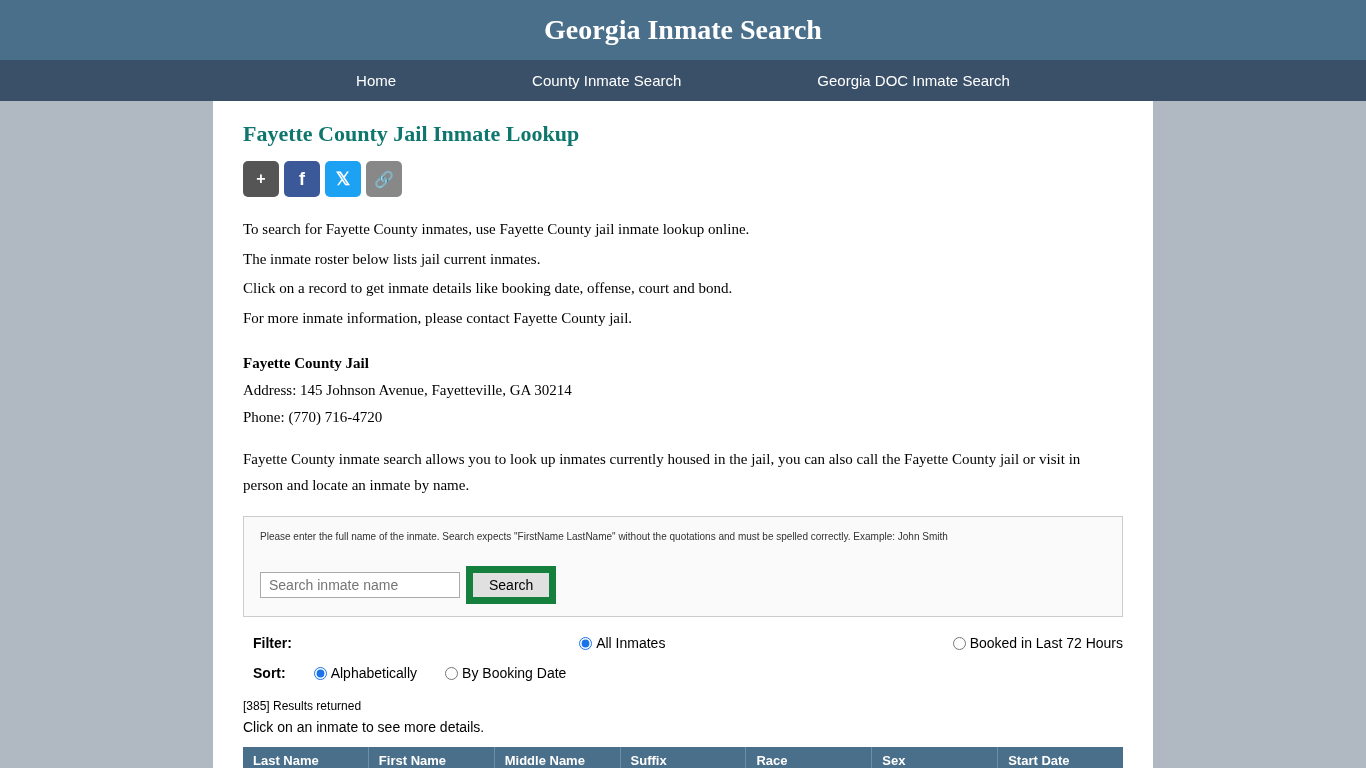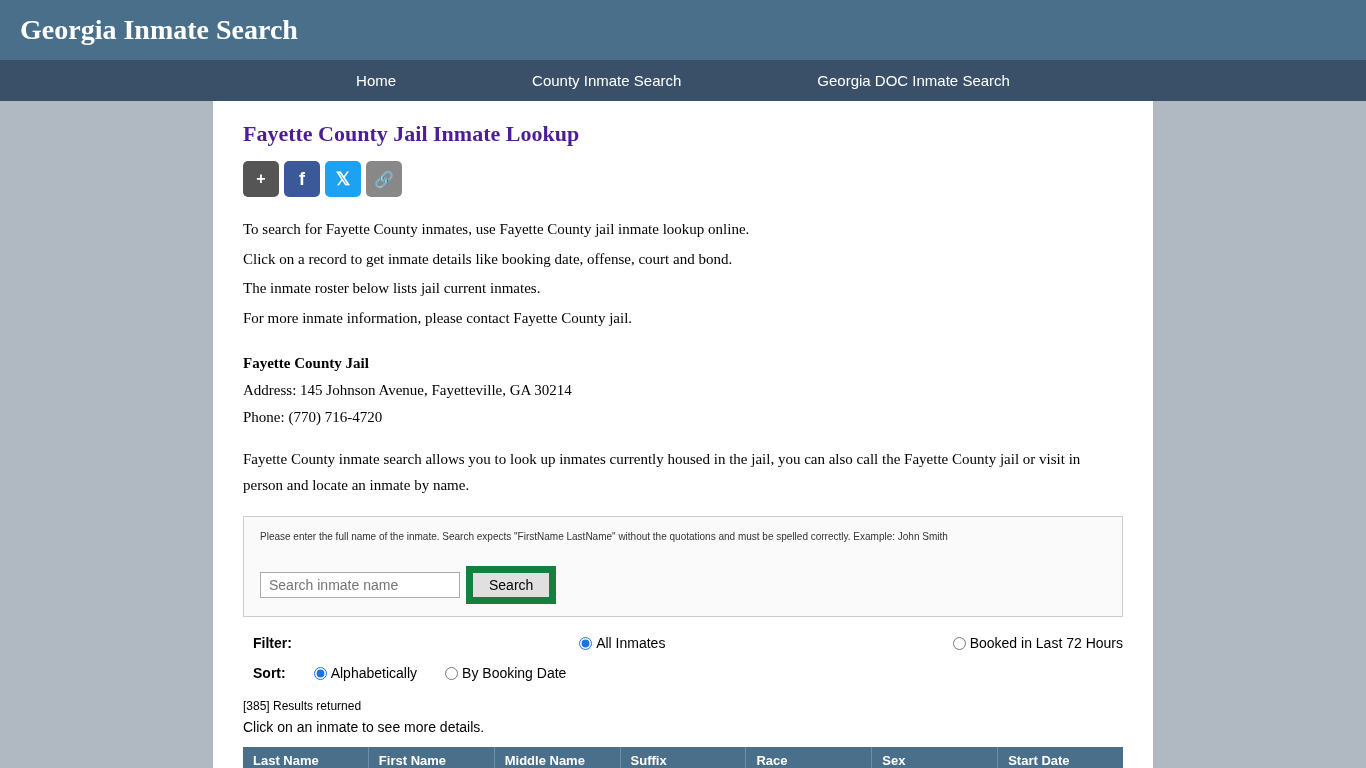--- a/index.html
+++ b/index.html
@@ -10,21 +10,21 @@
 
     body {
       font-family: Georgia, 'Times New Roman', Times, serif;
       font-size: 15px;
       background-color: #b0b8c1;
       color: #000;
     }
 
     #header {
       background-color: #4a6f8a;
-      text-align: left;
+      text-align: center;
       padding: 14px 20px;
     }
 
     #header h1 {
       color: #fff;
       font-size: 28px;
       font-weight: bold;
       font-family: Georgia, serif;
     }
 
@@ -56,21 +56,21 @@
       max-width: 940px;
       width: 100%;
       padding: 20px 30px 30px 30px;
       min-height: 600px;
     }
 
     #page-title {
       font-size: 22px;
       font-weight: bold;
       margin-bottom: 14px;
-      color: #4c1d95;
+      color: #0f766e;
     }
 
     .social-buttons {
       display: flex;
       gap: 5px;
       margin-bottom: 20px;
     }
 
     .social-btn {
       width: 36px;
@@ -249,22 +249,22 @@
 
     <div class="social-buttons">
       <div class="social-btn social-btn-share">+</div>
       <div class="social-btn social-btn-fb" style="font-size:18px;">f</div>
       <div class="social-btn social-btn-tw" style="font-size:18px;">𝕏</div>
       <div class="social-btn social-btn-link" style="font-size:16px;">🔗</div>
     </div>
 
     <div class="description">
       <p>To search for Fayette County inmates, use Fayette County jail inmate lookup online.</p>
+      <p>The inmate roster below lists jail current inmates.</p>
       <p>Click on a record to get inmate details like booking date, offense, court and bond.</p>
-      <p>The inmate roster below lists jail current inmates.</p>
       <p>For more inmate information, please contact Fayette County jail.</p>
     </div>
 
     <div class="jail-info">
       <p class="jail-info-title">Fayette County Jail</p>
       <p>Address: 145 Johnson Avenue, Fayetteville, GA 30214</p>
       <p>Phone: (770) 716-4720</p>
     </div>
 
     <p class="extended-desc">Fayette County inmate search allows you to look up inmates currently housed in the jail, you can also call the Fayette County jail or visit in person and locate an inmate by name.</p>

